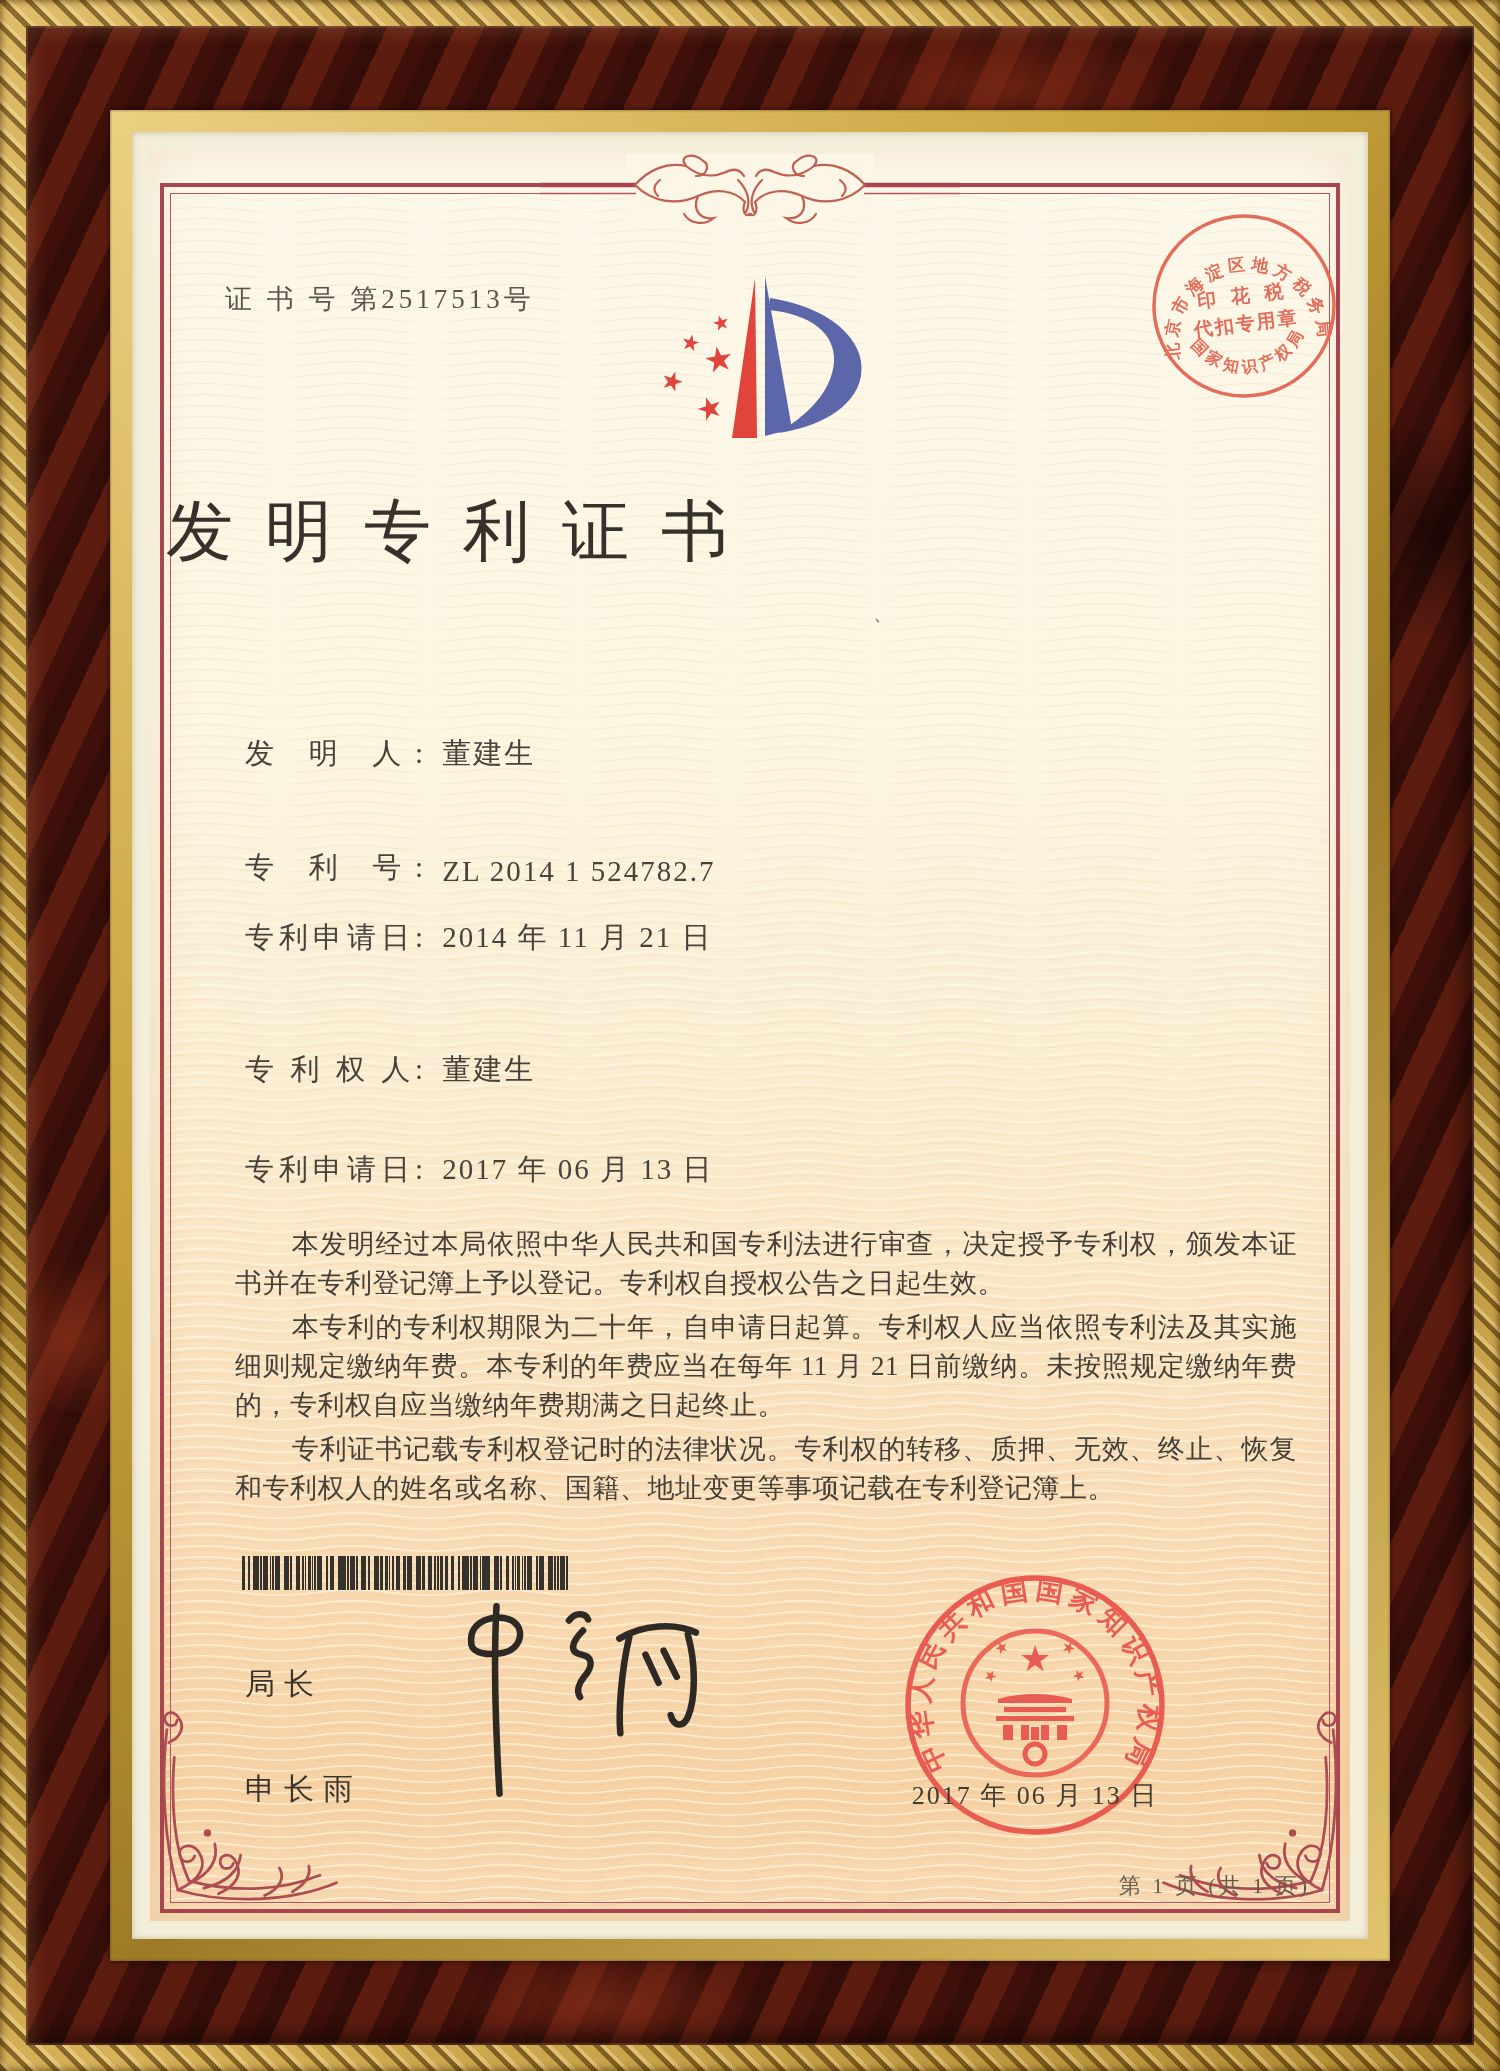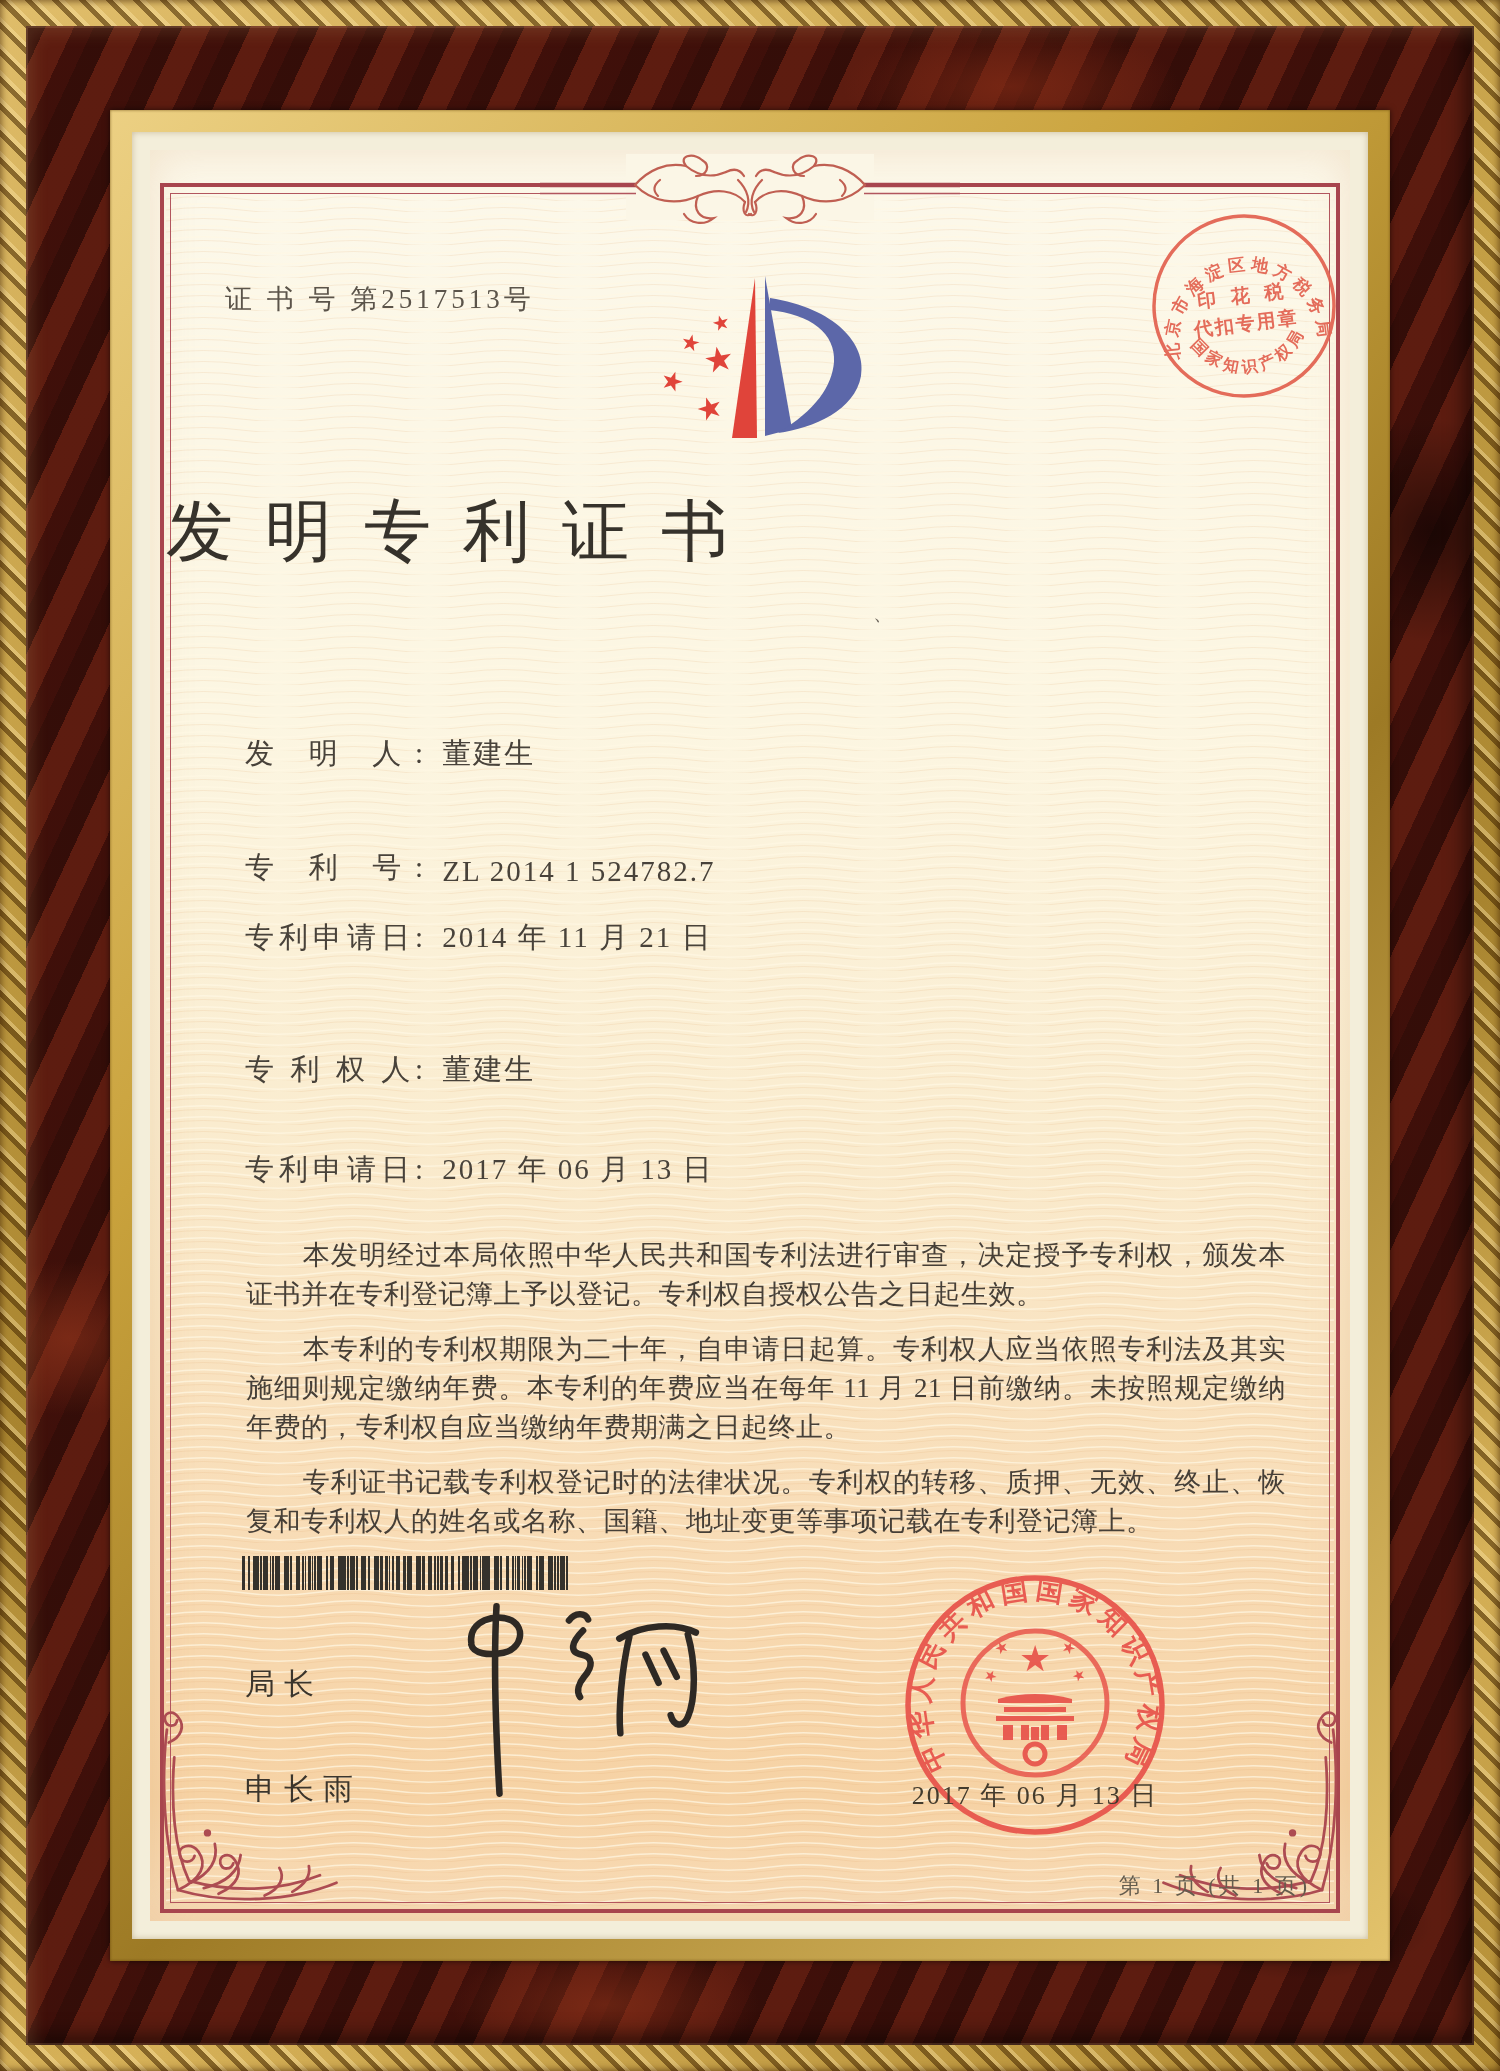--- a/index.html
+++ b/index.html
@@ -46,21 +46,21 @@
   .title{position:absolute;left:0;top:336px;width:100%;text-align:left;
     font-size:67px;letter-spacing:32px;padding-left:16px;box-sizing:border-box;color:#36322b;font-weight:400;}
   .stray{position:absolute;left:723px;top:450px;font-size:20px;color:#6b635a;}
 
   .frow{position:absolute;left:95px;font-size:29px;color:#48423a;white-space:nowrap;}
   .flabel{display:inline-block;width:178px;text-align:justify;text-align-last:justify;vertical-align:bottom;}
   .fvalue{margin-left:12px;letter-spacing:2px;}
 
   .paras{position:absolute;left:80px;top:1070px;width:1072px;font-size:27px;
     line-height:39px;color:#463f37;text-align:justify;}
-  .paras p{margin:16px;text-indent:2.1em;letter-spacing:.5px;}
+  .paras p{margin:5px;text-indent:2.1em;letter-spacing:.5px;}
 
   .barcode{position:absolute;left:92px;top:1406px;width:328px;height:34px;
     background-image:
       repeating-linear-gradient(90deg,#35322c 0 2px,rgba(0,0,0,0) 2px 6px),
       repeating-linear-gradient(90deg,#35322c 0 3px,rgba(0,0,0,0) 3px 11px),
       repeating-linear-gradient(90deg,#35322c 0 1px,rgba(0,0,0,0) 1px 7px),
       repeating-linear-gradient(90deg,#35322c 0 2px,rgba(0,0,0,0) 2px 15px);}
 
   .signer{position:absolute;left:95px;font-family:"Liberation Sans","DejaVu Sans",sans-serif;
     font-size:30px;letter-spacing:9px;color:#3b352c;font-weight:500;}

